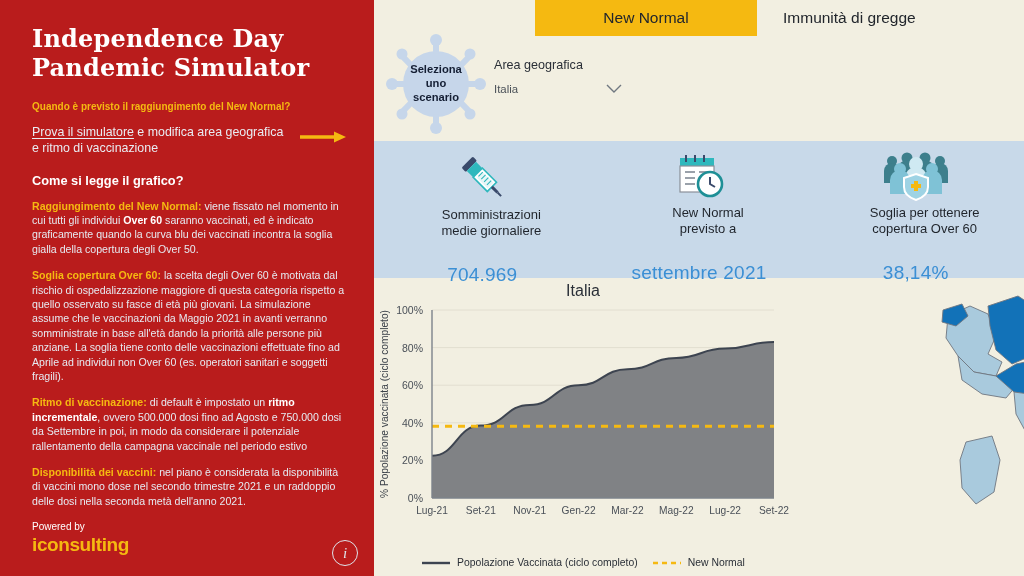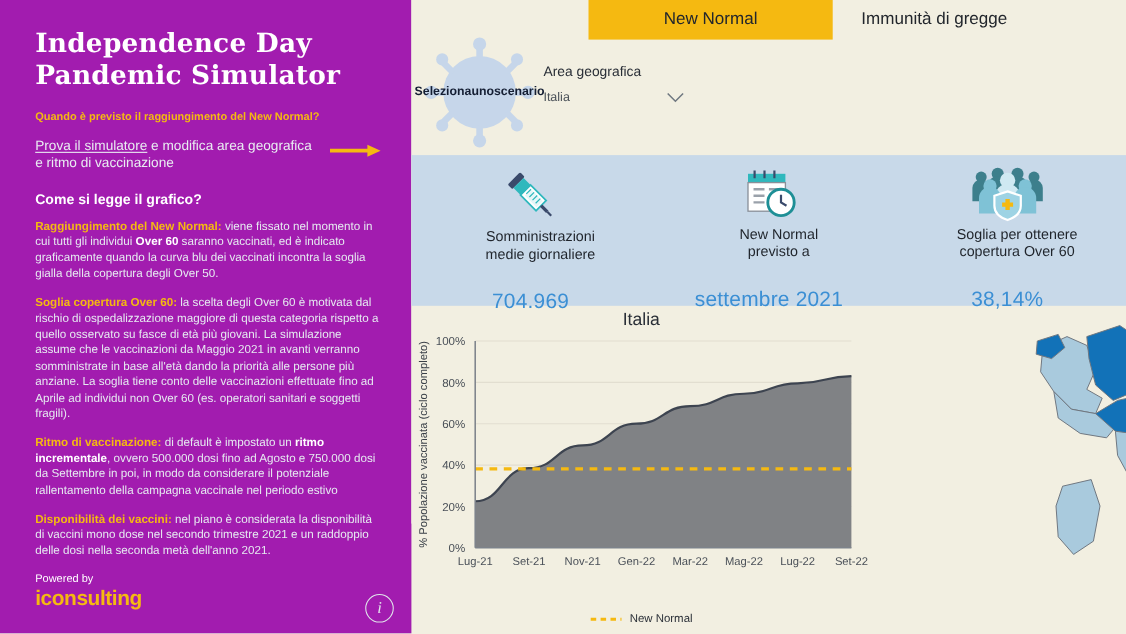--- a/index.html
+++ b/index.html
@@ -5,21 +5,21 @@
   html,body{margin:0;padding:0;}
   body{
     width:1024px;height:576px;overflow:hidden;
     font-family:"Liberation Sans", sans-serif;
     background:#f2efe1;
   }
   #app{position:relative;width:1024px;height:576px;display:flex;}
 
   
   .sidebar{
-    width:374px;height:576px;background:#a21caf;
+    width:374px;height:576px;background:#b91c1c;
     box-sizing:border-box;padding:18px 26px 10px 28px;
     position:relative;flex:0 0 374px;
   }
   .sb-title{
     font-family:"DejaVu Serif","Liberation Serif",serif;
     font-weight:700;color:#ffffff;font-size:24px;line-height:1.22;
     letter-spacing:.2px;margin:6px 0 18px 4px;
   }
   .sb-q{
     color:#f5b911;font-weight:700;font-size:10px;line-height:1.28;
@@ -66,21 +66,21 @@
   .tab.active{background:#f5b911;font-weight:400;min-width:170px;}
 
   .controls{
     height:94px;position:relative;display:flex;align-items:flex-start;
   }
   .virus{
     position:absolute;left:8px;top:-4px;width:108px;height:104px;
   }
   .virus .vlabel{
     position:absolute;left:0;top:0;width:108px;height:104px;
-    display:flex;align-items:center;justify-content:center;
+    display:flex;flex-direction:column;align-items:center;justify-content:center;
     font-size:11.2px;font-weight:700;color:#141e33;line-height:1.24;text-align:center;
   }
   .ctrl-group{position:absolute;top:22px;}
   .ctrl-label{font-size:12.6px;color:#2a2f37;margin-bottom:11px;}
   .ctrl-value{
     font-size:11.4px;color:#4b5158;display:flex;align-items:center;
   }
   .chev{margin-left:10px;}
   #ctrl-area{left:120px;width:152px;}
   #ctrl-area .ctrl-value{justify-content:space-between;padding-right:24px;}
@@ -310,20 +310,26 @@
           <text x="204.57142857142856" y="214" text-anchor="middle" font-size="10.2" fill="#4a5058" font-family="&quot;Liberation Sans&quot;, sans-serif">Gen-22</text>
           <text x="253.42857142857142" y="214" text-anchor="middle" font-size="10.2" fill="#4a5058" font-family="&quot;Liberation Sans&quot;, sans-serif">Mar-22</text>
           <text x="302.2857142857143" y="214" text-anchor="middle" font-size="10.2" fill="#4a5058" font-family="&quot;Liberation Sans&quot;, sans-serif">Mag-22</text>
           <text x="351.1428571428571" y="214" text-anchor="middle" font-size="10.2" fill="#4a5058" font-family="&quot;Liberation Sans&quot;, sans-serif">Lug-22</text>
           <text x="400" y="214" text-anchor="middle" font-size="10.2" fill="#4a5058" font-family="&quot;Liberation Sans&quot;, sans-serif">Set-22</text>
           <text x="14" y="104" text-anchor="middle" font-size="10.2" fill="#3a4048" font-family="&quot;Liberation Sans&quot;, sans-serif" transform="rotate(-90 14 104)">% Popolazione vaccinata (ciclo completo)</text>
         </svg>
       <div class="chart-legend">
         <span class="lg">
           <svg width="30" height="8">
+              <path d="M1 4 H29" stroke="#3d4450" stroke-width="2.4"></path>
+            </svg>
+          <span>Popolazione Vaccinata (ciclo completo)</span>
+        </span>
+        <span class="lg">
+          <svg width="30" height="8">
               <path d="M1 4 H29" stroke="#f5b911" stroke-width="2.6" stroke-dasharray="5 4"></path>
             </svg>
           <span>New Normal</span>
         </span>
       </div>
     </div>
 
     <div class="map-wrap">
       <svg width="300" height="282" viewBox="0 0 300 282" style="position:absolute;left:148px;top:2px;">
         <g stroke="#6f7680" stroke-width="0.9" stroke-linejoin="round">

